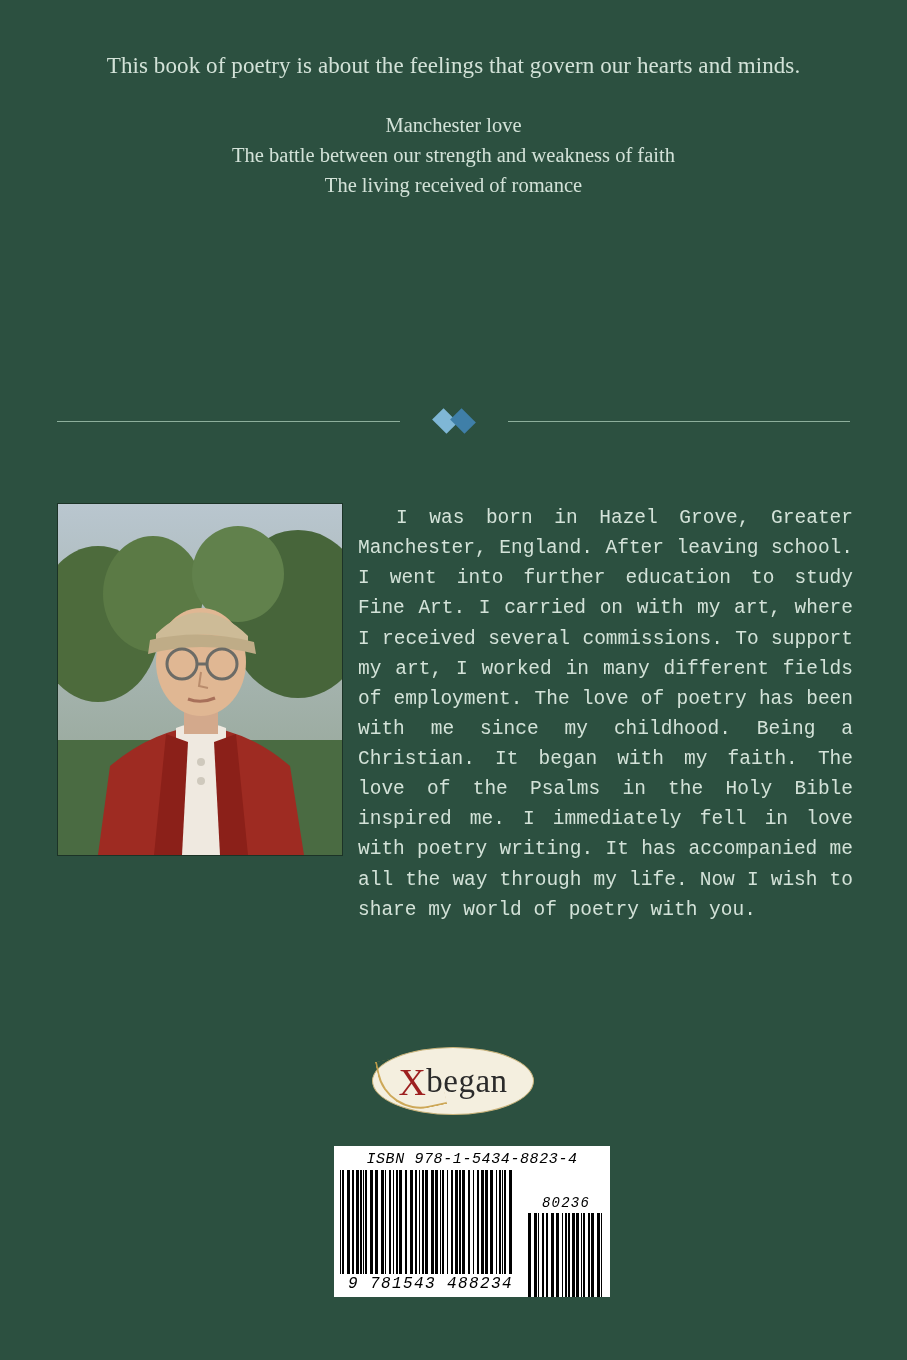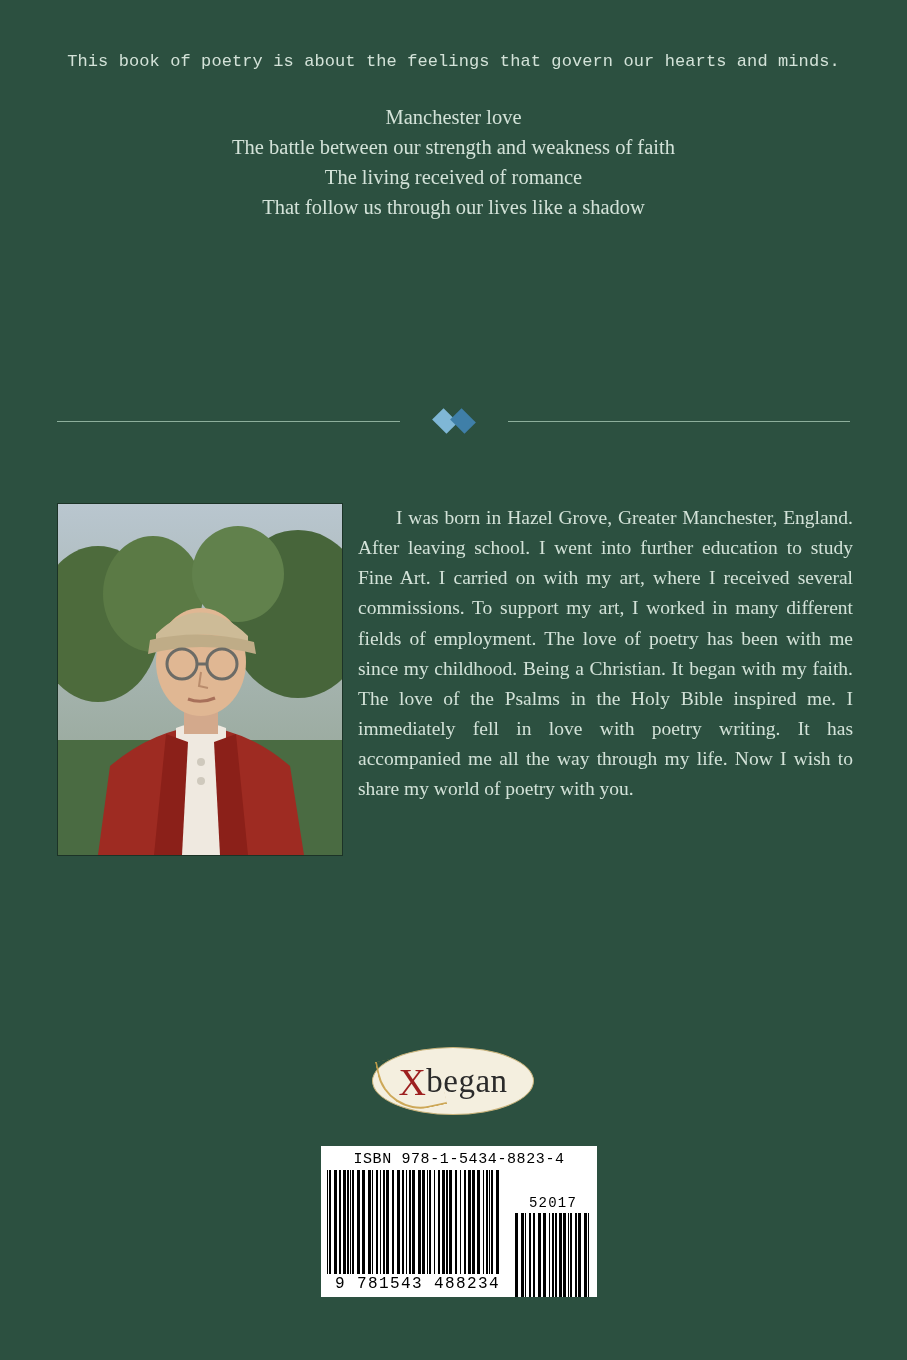--- a/index.html
+++ b/index.html
@@ -25,25 +25,24 @@
 
   
   .blurb {
     position: absolute;
     top: 50px;
     left: 60px;
     width: 787px;
     text-align: center;
   }
   .blurb-lead {
-    font-size: 17px;
+    font-size: 23px;
     line-height: 1.4;
     color: #d3e2d8;
     letter-spacing: .1px;
-    font-family: Liberation Mono, monospace;
   }
   .blurb-list {
     margin-top: 28px;
   }
   .blurb-list div {
     font-size: 20.5px;
     line-height: 1.47;
     color: #d3e2d8;
   }
 
@@ -96,20 +95,21 @@
 
   .author-bio {
     position: absolute;
     left: 358px;
     top: 503px;
     width: 495px;
     font-size: 19.5px;
     line-height: 1.545;
     text-align: justify;
     color: #d3e2d8;
+    font-family: Liberation Mono, monospace;
   }
   .author-bio .indent { padding-left: 38px; }
 
   
   .logo {
     position: absolute;
     left: 372px;
     top: 1047px;
     width: 162px;
     height: 68px;
@@ -148,25 +148,26 @@
     border-left: 2px solid #c9a14a;
     border-bottom: 2px solid #c9a14a;
     border-radius: 0 0 0 44px;
     transform: rotate(-12deg);
     opacity: .9;
   }
 
   
   .barcode-block {
     position: absolute;
-    left: 321px;
+    left: 334px;
     top: 1146px;
     width: 276px;
     background: #ffffff;
     padding: 0;
+    font-style: italic;
   }
   .isbn-line {
     font-family: "Liberation Mono", monospace;
     font-size: 15px;
     color: #000;
     text-align: center;
     padding: 5px 0 2px;
     letter-spacing: .6px;
   }
   .bars-row {
@@ -212,21 +213,20 @@
 <body>
 
 <div class="page">
 
   <div class="blurb">
     <div class="blurb-lead">This book of poetry is about the feelings that govern our hearts and minds.</div>
     <div class="blurb-list">
       <div>Manchester love</div>
       <div>The battle between our strength and weakness of faith</div>
       <div>The living received of romance</div>
-      <div>That follow us through our lives like a shadow</div>
     </div>
   </div>
 
   <div class="divider">
     <div class="rule"></div>
     <div class="dia-group">
       <span class="dia light"></span>
       <span class="dia dark"></span>
     </div>
     <div class="rule"></div>
@@ -331,21 +331,21 @@
             <div class="bar" style="left: 150px; width: 3px;"></div>
             <div class="bar" style="left: 156px; width: 1px;"></div>
             <div class="bar" style="left: 159px; width: 2px;"></div>
             <div class="bar" style="left: 162px; width: 1px;"></div>
             <div class="bar" style="left: 164px; width: 2px;"></div>
             <div class="bar" style="left: 169px; width: 3px;"></div>
           </div>
         <div class="ean-digits">9 781543 488234</div>
       </div>
       <div>
-        <div class="addon-label">52017</div>
+        <div class="addon-label">80236</div>
         <div class="bars-addon" id="bars-addon">
             <div class="bar" style="left: 0px; width: 3px;"></div>
             <div class="bar" style="left: 6px; width: 3px;"></div>
             <div class="bar" style="left: 10px; width: 1px;"></div>
             <div class="bar" style="left: 14px; width: 2px;"></div>
             <div class="bar" style="left: 18px; width: 2px;"></div>
             <div class="bar" style="left: 23px; width: 3px;"></div>
             <div class="bar" style="left: 28px; width: 3px;"></div>
             <div class="bar" style="left: 34px; width: 1px;"></div>
             <div class="bar" style="left: 37px; width: 2px;"></div>

